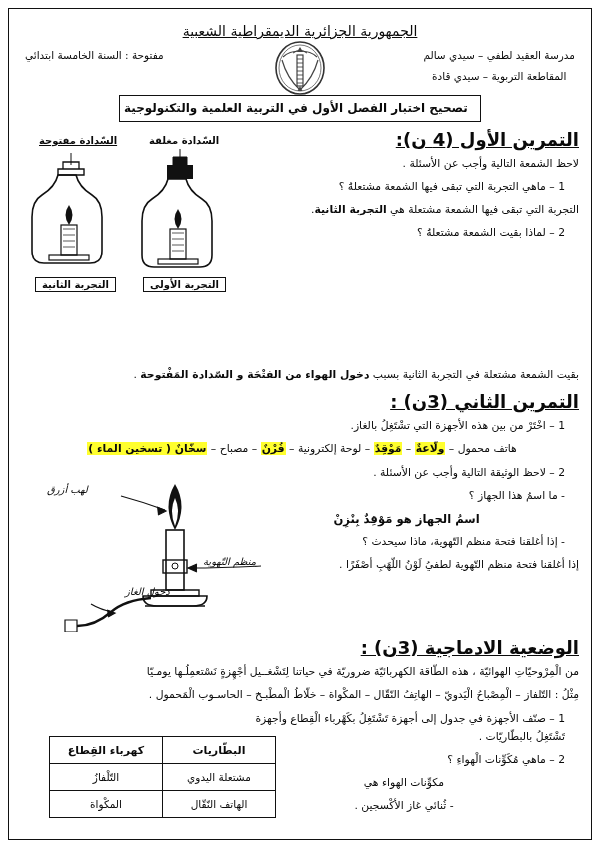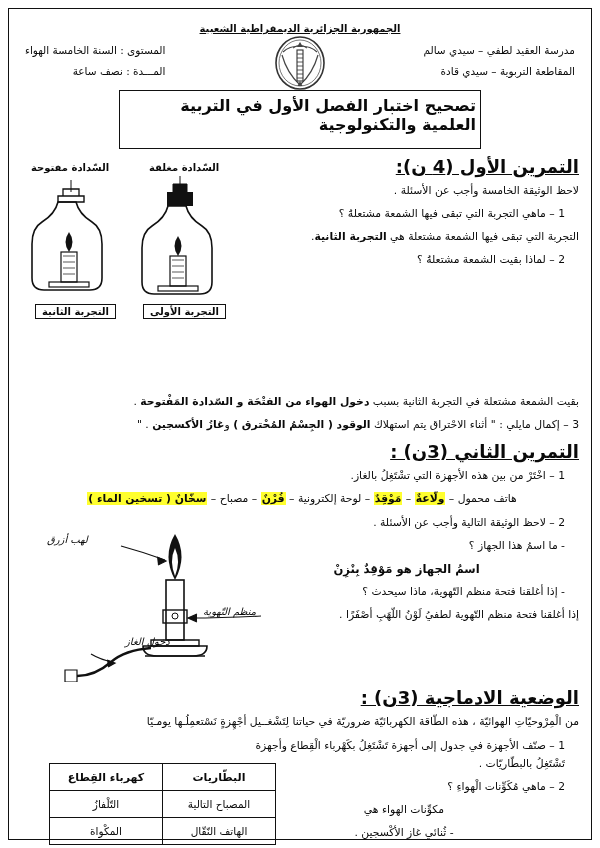--- a/index.html
+++ b/index.html
@@ -21,54 +21,54 @@
     position:relative;
     width:100%;height:100%;
     box-sizing:border-box;
     border:1.6px solid #111;
     padding:8px 12px;
   }
 
   
   .republic{
     text-align:center;
-    font-size:10px;
-    font-weight:700;
+    font-size:14px;
+    font-weight:400;
     text-decoration:underline;
     letter-spacing:.2px;
     margin:6px 0 2px 0;
   }
   .head-row{
     position:relative;
     height:52px;
   }
   .head-right{
     position:absolute;right:4px;top:4px;
-    text-align:right;
+    text-align:center;
     font-size:10.5px;
     line-height:21px;
   }
   .head-left{
     position:absolute;left:4px;top:4px;
     text-align:right;
     font-size:10.5px;
     line-height:21px;
   }
   .emblem{
     position:absolute;left:50%;top:-4px;
     transform:translateX(-50%);
     width:58px;height:60px;
   }
   .title-box{
     margin:2px auto 0 auto;
     width:352px;
     border:1.7px solid #111;
-    text-align:right;
-    padding:5px 4px 14px 4px;
-    font-size:16px;
+    text-align:left;
+    padding:5px 4px 6px 4px;
+    font-size:12px;
     font-weight:700;
   }
 
   
   .body-area{position:relative;margin-top:6px;}
   .col-text{
     width:345px;
     margin-right:0;
     margin-left:auto;
     text-align:right;
@@ -163,22 +163,21 @@
           <line x1="26" y1="34" x2="32" y2="34" stroke="#333" stroke-width="0.8"></line>
           <line x1="26" y1="38" x2="32" y2="38" stroke="#333" stroke-width="0.8"></line>
           <line x1="26" y1="42" x2="32" y2="42" stroke="#333" stroke-width="0.8"></line>
           <line x1="26" y1="46" x2="32" y2="46" stroke="#333" stroke-width="0.8"></line>
           <path d="M29 10 l3 5 h-6 z" fill="#444"></path>
           <path d="M29 49 l2.5 5 h-5 z" fill="#444"></path>
         </svg>
       </div>
 
       <div class="head-left">
-        <div>المستوى : السنة الخامسة الهواء</div>
-        <div>المـــدة : نصف ساعة</div>
+        <div>مفتوحة : السنة الخامسة ابتدائي</div>
       </div>
     </div>
 
     <div class="title-box">تصحيح اختبار الفصل الأول في التربية العلمية والتكنولوجية</div>
 
     <div class="body-area" style="height:232px;">
 
       <div class="fig1">
         <svg viewBox="0 0 238 190" width="238" height="190" aria-hidden="true">
 
@@ -207,43 +206,40 @@
             <line x1="36" y1="106" x2="48" y2="106" stroke="#111" stroke-width="0.7"></line>
             <line x1="36" y1="112" x2="48" y2="112" stroke="#111" stroke-width="0.7"></line>
             <path d="M42 90 q-7 -10 0 -20 q7 10 0 20z" fill="#111"></path>
             <rect x="22" y="120" width="40" height="5" fill="none" stroke="#111" stroke-width="1.2"></rect>
           </g>
 
           <line x1="44" y1="30" x2="44" y2="18" stroke="#111" stroke-width="1"></line>
           <line x1="153" y1="24" x2="153" y2="14" stroke="#111" stroke-width="1"></line>
         </svg>
 
-        <div class="cap-top" style="left:4px;top:0px;">السّدادة مفتوحة</div>
+        <div class="cap-top" style="left:12px;top:0px;text-decoration:underline;">السّدادة مفتوحة</div>
         <div class="cap-top" style="left:122px;top:0px;">السّدادة مغلقة</div>
         <div class="cap-box" style="left:8px;top:142px;">التجربة الثانية</div>
         <div class="cap-box" style="left:116px;top:142px;">التجربة الأولى</div>
       </div>
 
       <div class="col-text">
         <div class="ex-head">التمرين الأول (4 ن):</div>
-        <div class="line">لاحظ الوثيقة الخامسة وأجب عن الأسئلة .</div>
+        <div class="line">لاحظ الشمعة التالية وأجب عن الأسئلة .</div>
         <div class="line indent">1 – ماهي التجربة التي تبقى فيها الشمعة مشتعلةُ ؟</div>
         <div class="line">
           <span>التجربة التي تبقى فيها الشمعة مشتعلة هي </span><b>التجربة الثانية</b><span>.</span>
         </div>
         <div class="line indent">2 – لماذا بقيت الشمعة مشتعلةُ ؟</div>
       </div>
     </div>
 
     <div style="text-align:right;padding-left:4px;">
       <div class="line">
         <span>بقيت الشمعة مشتعلة في التجربة الثانية بسبب </span><b>دخول الهواء من الفتْحَة و السّدادة المَفْتوحة</b><span> .</span>
-      </div>
-      <div class="line">
-        <span>3 – إكمال مايلي : " أثناء الاحْتراق يتم استهلاك </span><b>الوقود ( الجِسْمُ المُحْترق )</b><span> و</span><b>غازُ الأكسجين</b><span> . "</span>
       </div>
     </div>
 
     <div style="text-align:right;padding-left:4px;">
       <div class="ex-head">التمرين الثاني (3ن) :</div>
       <div class="line indent">1 – اخْتَرْ من بين هذه الأجهزة التي تشْتَغِلُ بالغاز.</div>
       <div class="line center"><span>هاتف محمول</span><span> – </span><span class="hl" style="font-weight: 700;">ولّاعةٌ</span><span> – </span><span class="hl" style="font-weight: 700;">مَوْقِدٌ</span><span> – </span><span>لوحة إلكترونية</span><span> – </span><span class="hl" style="font-weight: 700;">فُرْنٌ</span><span> – </span><span>مصباح</span><span> – </span><span class="hl" style="font-weight: 700;">سخّانٌ ( تسخين الماء )</span></div>
     </div>
 
     <div class="body-area" style="height:172px;">
@@ -287,20 +283,21 @@
           <span>اسمُ الجهاز هو مَوْقِدٌ بِنْزِنْ</span>
         </div>
         <div class="line indent">- إذا أغلقنا فتحة منظم التّهوية، ماذا سيحدث ؟</div>
         <div class="line">إذا أغلقنا فتحة منظم التّهوية لطفيُ لَوْنُ اللّهَبِ أصْفَرًا .</div>
       </div>
     </div>
 
     <div style="text-align:right;padding-left:4px;margin-top:-6px;">
       <div class="ex-head">الوضعية الادماجية (3ن) :</div>
       <div class="line">من الْمِرْوحيّاتِ الهوائيّة ، هذه الطّاقة الكهربائيّة ضروريّة في حياتنا لِتَشْغــيل أجْهِزةٍ نَسْتعمِلُـها يومـيّا</div>
+      <div class="line">مِثْلُ : التّلفاز – الْمِصْباحُ الْيَدويّ – الهاتِفُ النّقّال – المكْواة – خلّاطُ الْمطْبـخ – الحاسـوب الْمَحمول .</div>
     </div>
 
     <div class="body-area" style="height:140px;">
       <div class="col-text" style="width:350px;">
         <div class="line indent">1 – صنّف الأجهزة في جدول إلى أجهزة تَشْتَغِلُ بكَهْرباء الْقِطاع وأجهزة تَشْتَغِلُ بالبطّاريّات .</div>
         <div class="line indent">2 – ماهي مُكَوِّنات الْهواءِ ؟</div>
         <div class="line center">مكوِّنات الهواء هي</div>
         <div class="line" style="text-align:center;">- ثُنائي غاز الأكْسجين .</div>
 
       </div>
@@ -308,21 +305,21 @@
       <div class="tbl-wrap" style="top:26px;">
         <table class="cls">
           <thead>
             <tr>
               <th>البطّاريات</th>
               <th>كهرباء القِطاع</th>
             </tr>
           </thead>
           <tbody>
               <tr>
-                <td>المصباح التالية</td>
+                <td>مشتعلة اليدوي</td>
                 <td>التّلْفازُ</td>
               </tr>
               <tr>
                 <td>الهاتف النّقّال</td>
                 <td>المكْواة</td>
               </tr>
             </tbody>
         </table>
       </div>
     </div>

